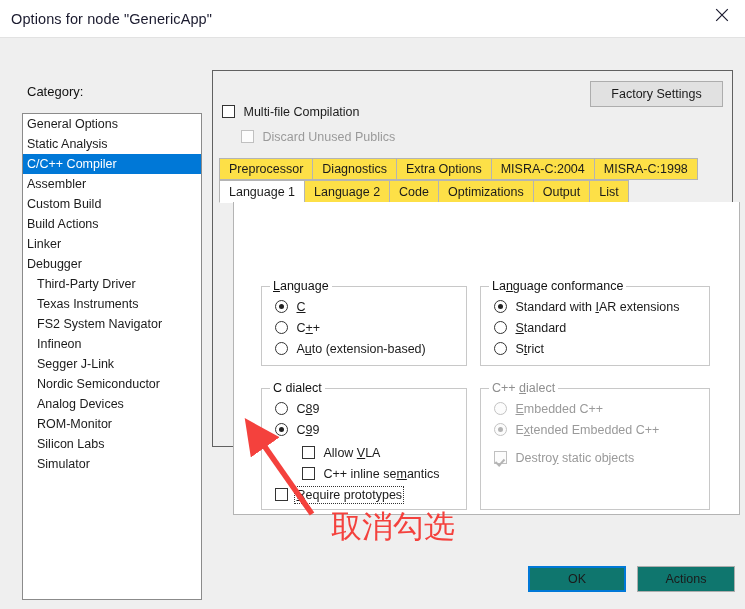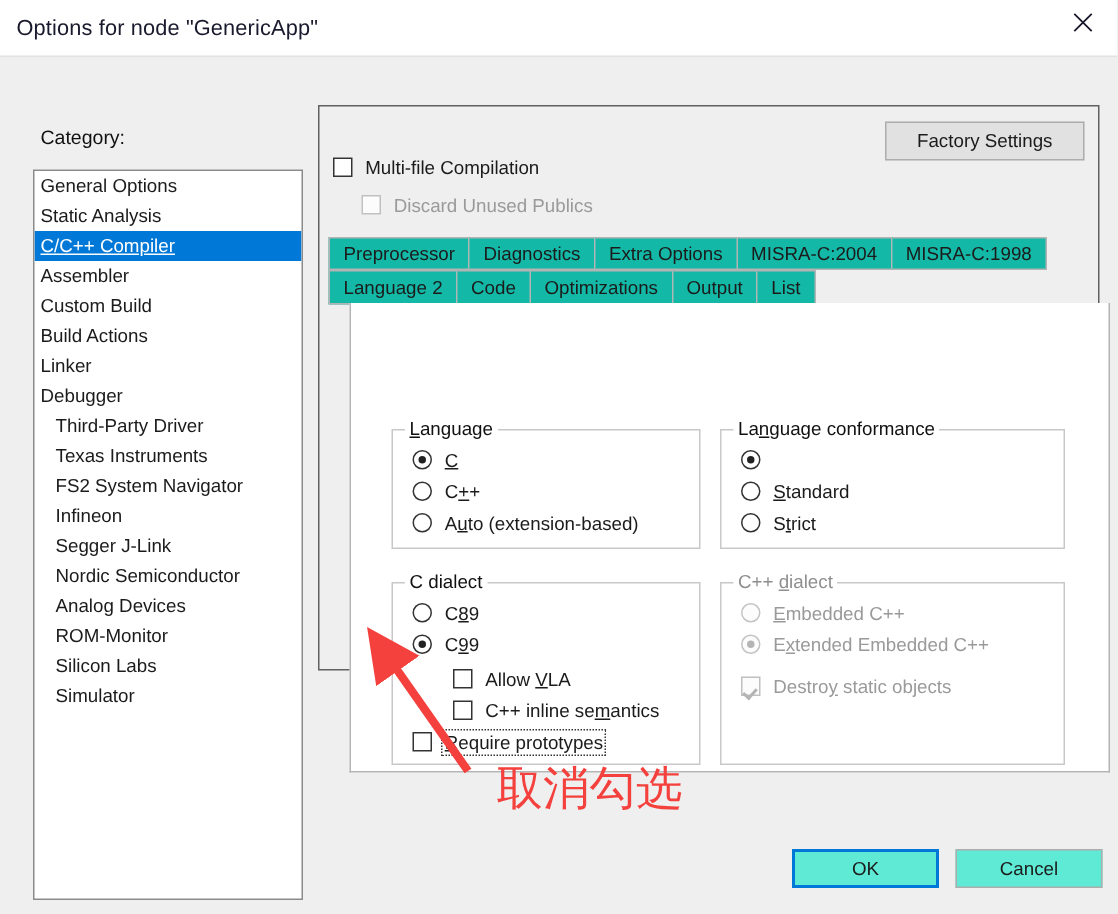--- a/index.html
+++ b/index.html
@@ -46,21 +46,21 @@
   }
   .cat-item {
     height: 20px; line-height: 20px;
     padding-left: 4px;
     font-size: 12.5px;
     color: #1b1b1b;
     white-space: nowrap;
     cursor: default;
   }
   .cat-item.indent { padding-left: 14px; }
-  .cat-item.selected { background: #0078d7; color: #ffffff; text-decoration: underline; }
+  .cat-item.selected { background: #0078d7; color: #ffffff; }
 
   
   #panel {
     position: absolute; left: 212px; top: 70px; width: 521px; height: 377px;
     border: 1px solid #616161;
     background: #efefef;
   }
 
   #factory-settings {
     position: absolute; right: 9px; top: 10px;
@@ -108,21 +108,21 @@
   
   #multifile { position: absolute; left: 9px; top: 34px; }
   #discard   { position: absolute; left: 28px; top: 59px; }
 
   
   #tabs-row1 { position: absolute; left: 6px; top: 87px; height: 22px; display: flex; }
   #tabs-row2 { position: absolute; left: 6px; top: 109px; height: 23px; display: flex; }
   .tab {
     height: 22px; line-height: 21px;
     padding: 0 9px;
-    background: #14b8a6;
+    background: #fde047;
     border: 1px solid #b4b4b4;
     border-left: none;
     font-size: 12.5px; color: #1b1b1b;
     white-space: nowrap; cursor: default;
   }
   .tab:first-child { border-left: 1px solid #b4b4b4; }
   #tabs-row2 .tab { height: 23px; line-height: 22px; }
   .tab.active {
     background: #ffffff;
     border-bottom-color: #ffffff;
@@ -159,21 +159,21 @@
 
   
   .focusrect {
     outline: 1px dotted #333;
     outline-offset: 1px;
   }
 
   
   .dlgbtn {
     position: absolute; width: 98px; height: 26px;
-    background: #5eead4; border: 1px solid #adadad;
+    background: #0f766e; border: 1px solid #adadad;
     font-family: "Liberation Sans", sans-serif;
     font-size: 12.5px; color: #1b1b1b;
     display: flex; align-items: center; justify-content: center;
     cursor: default;
   }
   #ok-btn     { left: 528px; top: 566px; border: 2px solid #0078d7; }
   #cancel-btn { left: 637px; top: 566px; }
 
   
   #annot {
@@ -240,20 +240,21 @@
 
   <div id="tabs-row1">
     <div class="tab">Preprocessor</div>
     <div class="tab">Diagnostics</div>
     <div class="tab">Extra Options</div>
     <div class="tab">MISRA-C:2004</div>
     <div class="tab">MISRA-C:1998</div>
   </div>
 
   <div id="tabs-row2">
+    <div class="tab active">Language 1</div>
     <div class="tab">Language 2</div>
     <div class="tab">Code</div>
     <div class="tab">Optimizations</div>
     <div class="tab">Output</div>
     <div class="tab">List</div>
   </div>
 
   <div id="tab-body">
 
     <fieldset class="group" id="g-language" style="margin:0;padding:0;">
@@ -269,20 +270,21 @@
       <div class="optrow" style="left:13px; top:55px;">
         <span class="rb"></span>
         <span class="lbl">A<span class="u">u</span>to (extension-based)</span>
       </div>
     </fieldset>
 
     <fieldset class="group" id="g-conformance" style="margin:0;padding:0;">
       <div class="legend">La<span class="u">n</span>guage conformance</div>
       <div class="optrow" style="left:13px; top:13px;">
         <span class="rb on"></span>
+        <span class="lbl">Standard with <span class="u">I</span>AR extensions</span>
       </div>
       <div class="optrow" style="left:13px; top:34px;">
         <span class="rb"></span>
         <span class="lbl"><span class="u">S</span>tandard</span>
       </div>
       <div class="optrow" style="left:13px; top:55px;">
         <span class="rb"></span>
         <span class="lbl">S<span class="u">t</span>rict</span>
       </div>
     </fieldset>
@@ -324,21 +326,21 @@
       <div class="optrow dim" style="left:13px; top:62px;">
         <span class="cb checked disabled"></span>
         <span class="lbl">Destro<span class="u">y</span> static objects</span>
       </div>
     </fieldset>
 
   </div>
 </div>
 
 <div class="dlgbtn" id="ok-btn">OK</div>
-<div class="dlgbtn" id="cancel-btn">Cancel</div>
+<div class="dlgbtn" id="cancel-btn">Actions</div>
 
 <div id="annot">
   <svg id="annot-arrow" width="745" height="609" style="position:absolute;left:0;top:0;">
     <defs>
       <marker id="ah" markerWidth="7" markerHeight="7" refX="1.2" refY="3.2" orient="auto">
         <path d="M0,0 L6.5,3.2 L0,6.4 z" fill="#f4413d"></path>
       </marker>
     </defs>
     <line id="arrow-line" x1="312" y1="514" x2="261.445054459093" y2="441.9123924694474" stroke="#f4413d" stroke-width="5.5" marker-end="url(#ah)"></line>
   </svg>

